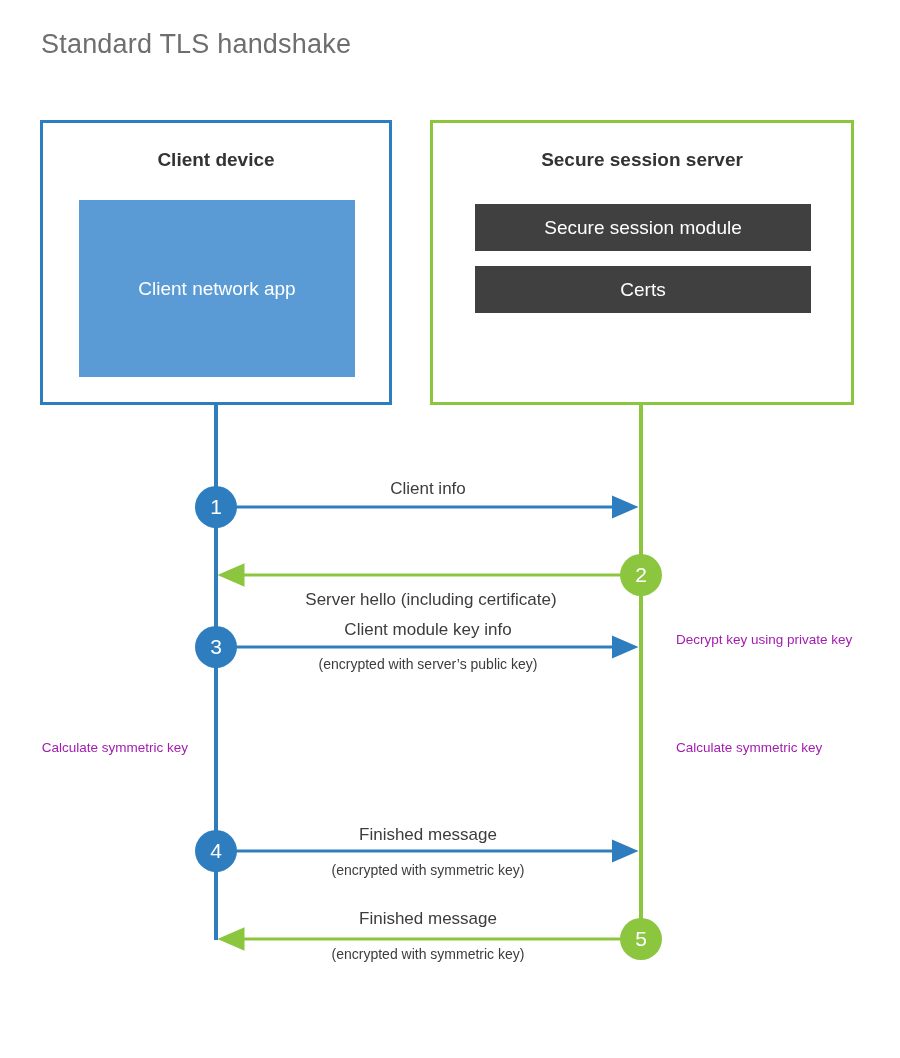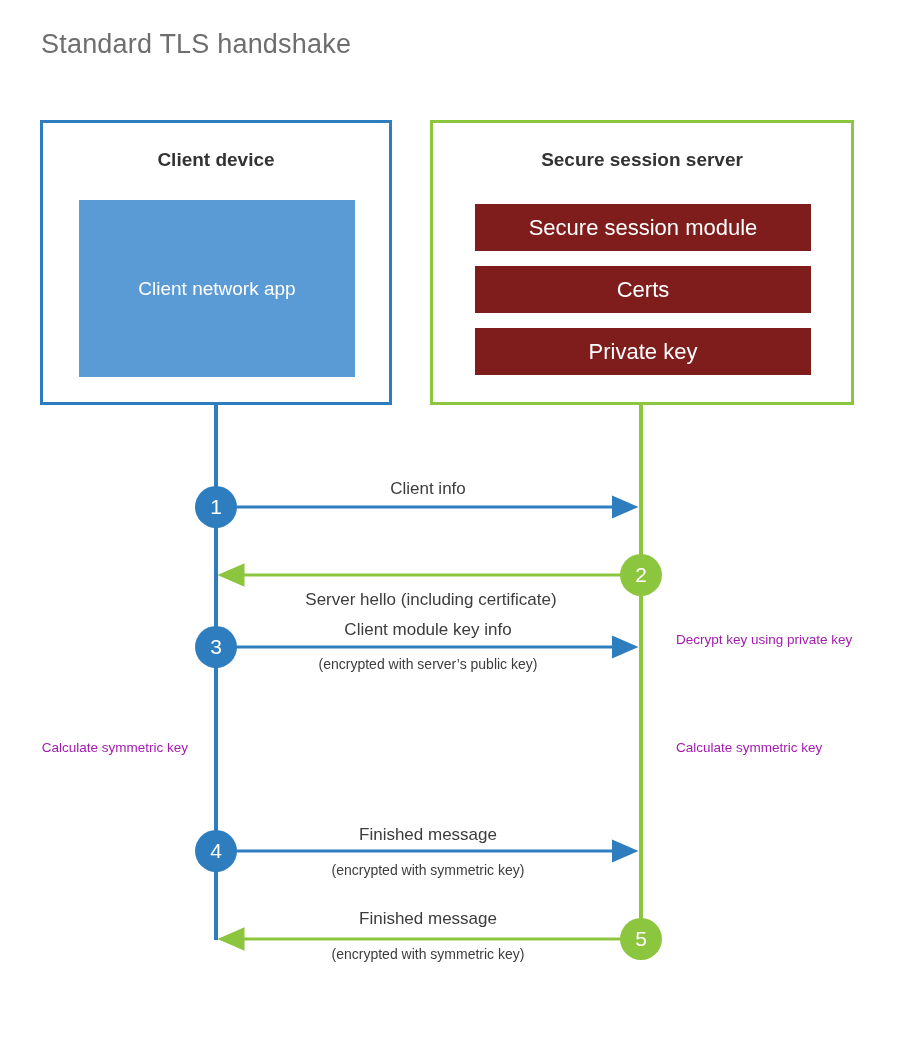--- a/index.html
+++ b/index.html
@@ -78,23 +78,23 @@
     line-height: 1.35;
     padding: 0 14px;
     box-sizing: border-box;
   }
 
   .server-bar {
     position: absolute;
     left: 42px;
     width: 336px;
     height: 47px;
-    background: #7f1d1d;
+    background: #404040;
     color: #ffffff;
-    font-size: 22px;
+    font-size: 19px;
     font-weight: 300;
     display: flex;
     align-items: center;
     justify-content: center;
     box-sizing: border-box;
   }
   .server-bar.b0 { top: 81px; }
   .server-bar.b1 { top: 143px; }
   .server-bar.b2 { top: 205px; }
 
@@ -194,21 +194,20 @@
 
 <div class="endpoint-box client">
   <div class="endpoint-title">Client device</div>
   <div class="client-app-block">Client network app</div>
 </div>
 
 <div class="endpoint-box server">
   <div class="endpoint-title">Secure session server</div>
   <div class="server-bar b0">Secure session module</div>
   <div class="server-bar b1">Certs</div>
-  <div class="server-bar b2">Private key</div>
 </div>
 
 <div class="lifeline client"></div>
 <div class="lifeline server"></div>
 
 <svg class="flow-svg" viewBox="0 0 900 1058" xmlns="http://www.w3.org/2000/svg">
   <defs>
     <marker id="arrow-blue" markerWidth="9" markerHeight="9" refX="7.5" refY="4.5" orient="auto" markerUnits="strokeWidth">
       <path d="M0,0.6 L9,4.5 L0,8.4 Z" fill="#2e7ebf"></path>
     </marker>

